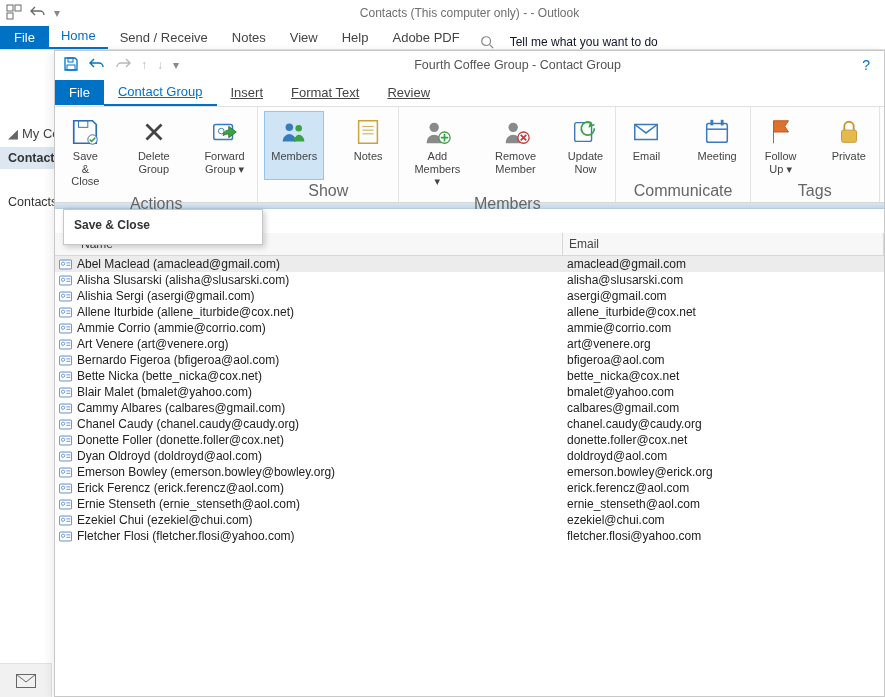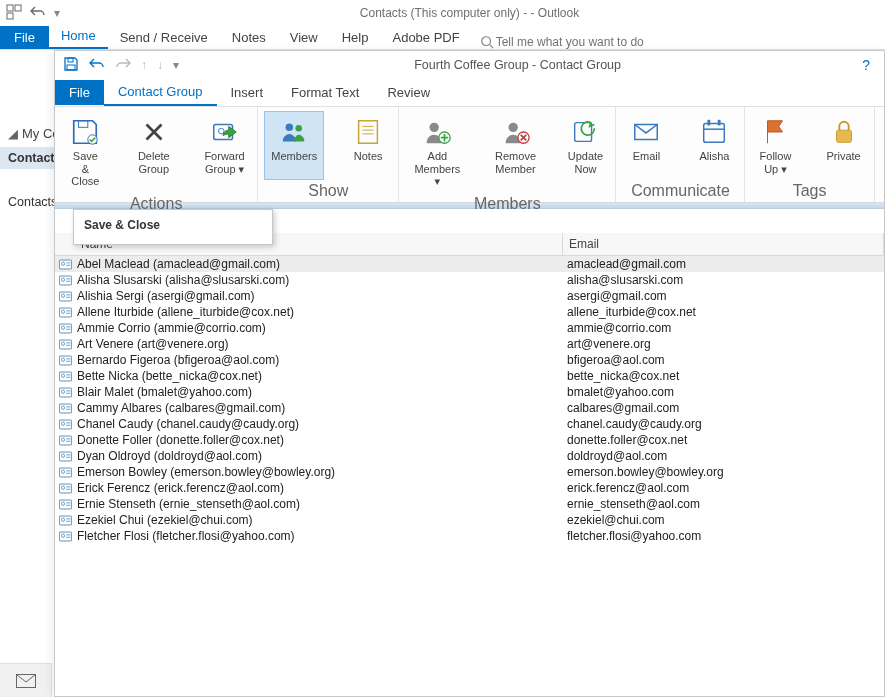--- a/index.html
+++ b/index.html
@@ -7,41 +7,41 @@
 
   
   .outer-titlebar { height: 26px; background: #fff; display: flex; align-items: center; padding: 0 6px; color: #666; }
   .outer-titlebar .qat { display: flex; gap: 8px; align-items: center; }
   .outer-titlebar .ttl { flex: 1; text-align: center; font-size: 12px; color: #6f6f6f; }
 
   .outer-tabs { height: 24px; background: #fff; display: flex; align-items: flex-end; border-bottom: 1px solid #e1e1e1; }
   .outer-tabs .file { background: #0072c6; color: #fff; padding: 4px 14px; font-size: 13px; }
   .outer-tabs .tab { padding: 4px 12px; color: #444; font-size: 13px; }
   .outer-tabs .tab.active { color: #0072c6; border-bottom: 2px solid #0072c6; }
-  .outer-tabs .lightbulb { margin-left: 8px; color: #737373; display:flex; align-items:center; gap:2px;}
+  .outer-tabs .lightbulb { margin-left: 8px; color: #0f172a; display:flex; align-items:center; gap:16px;}
 
   .outer-left-pane { position:absolute; left:0; top:50px; width:180px; bottom:0; }
   .ol-newcontact { text-align:center; padding:8px 0; }
   .ol-newcontact .cap { font-size:10.5px; color:#444; line-height:1.1; margin-top:2px;}
   .ol-mygroups { padding:6px 8px; font-size:13px; color:#444; }
   .ol-mygroups .tri { color:#666; margin-right:4px;}
   .ol-row { padding:4px 8px; font-size:12.5px; }
   .ol-row.sel { background:#dde7f1; font-weight:600;}
   .ol-footer-icon { position:absolute; left:0; bottom:0; height:34px; width:52px; background:#f1f1f1; display:flex; align-items:center; justify-content:center; border-top:1px solid #e1e1e1; border-right:1px solid #e1e1e1;}
 
   
   .inner { position:absolute; left:54px; top:50px; right:0; bottom:0; background:#fff; border:1px solid #c8c8c8; box-shadow:-4px 0 8px rgba(0,0,0,0.06); }
   .in-titlebar { height:28px; display:flex; align-items:center; padding:0 8px; }
   .in-titlebar .qat { display:flex; gap:10px; align-items:center; }
   .in-titlebar .ttl { flex:1; text-align:center; color:#555; font-size:12.5px;}
   .in-titlebar .help { color:#0072c6; font-size:14px; padding:0 6px;}
 
   .in-tabs { height:28px; display:flex; align-items:center; border-bottom:1px solid #e1e1e1;}
   .in-tabs .file { background:#0072c6; color:#fff; padding:5px 14px; font-size:13px;}
-  .in-tabs .tab { padding:5px 14px; color:#444; font-size:13px;}
+  .in-tabs .tab { padding:5px 14px; color:#444; font-size:13px;text-decoration:underline;}
   .in-tabs .tab.active { color:#0072c6; border-bottom:2px solid #0072c6;}
 
   .ribbon { display:flex; border-bottom:1px solid #d8d8d8; height:96px; background:#fdfdfd;}
   .rgroup { border-right:1px solid #e4e4e4; padding:4px 6px 2px 6px; display:flex; flex-direction:column;}
   .rgroup .btns { flex:1; display:flex; gap:20px; align-items:flex-start;}
   .rgroup .cap { text-align:center; font-size:16px; color:#666; padding:2px 0;}
   .rbtn { display:flex; flex-direction:column; align-items:center; justify-content:flex-start; padding:4px 6px; min-width:48px; text-align:center; font-size:11px; color:#444; line-height:1.15; cursor:default; border:1px solid transparent;}
   .rbtn.sel { background:#cfe4f5; border:1px solid #9cc2e4;}
   .rbtn .ic { width:32px; height:32px; margin-bottom:2px; display:flex; align-items:center; justify-content:center;}
   .rbtn .ic svg { width:30px; height:30px; }
@@ -283,21 +283,21 @@
         </div>
         <div class="rbtn">
           <span class="ic">
               <svg viewBox="0 0 32 32">
                 <rect x="5" y="7" width="22" height="20" rx="2" fill="none" stroke="#3a7abd" stroke-width="1.6"></rect>
                 <line x1="5" y1="13" x2="27" y2="13" stroke="#3a7abd" stroke-width="1.6"></line>
                 <rect x="9" y="3" width="3" height="6" fill="#3a7abd"></rect>
                 <rect x="20" y="3" width="3" height="6" fill="#3a7abd"></rect>
               </svg>
             </span>
-          <span>Alisha</span>
+          <span>Meeting</span>
             <span>&nbsp;</span>
         </div>
       </div>
       <div class="cap">Communicate</div>
     </div>
 
     <div class="rgroup">
       <div class="btns">
         <div class="rbtn">
           <span class="ic">
@@ -508,21 +508,21 @@
       <div class="grow">
         <span class="cic">
           <svg viewBox="0 0 16 12">
             <rect x="0.5" y="0.5" width="15" height="11" rx="1" fill="#fff" stroke="#3a7abd"></rect>
             <circle cx="5" cy="5" r="2" fill="none" stroke="#3a7abd" stroke-width="0.9"></circle>
             <line x1="9" y1="4" x2="14" y2="4" stroke="#3a7abd" stroke-width="0.9"></line>
             <line x1="9" y1="7" x2="14" y2="7" stroke="#3a7abd" stroke-width="0.9"></line>
           </svg>
         </span>
         <span class="cname">Emerson Bowley (emerson.bowley@bowley.org)</span>
-        <span class="cemail">emerson.bowley@bowley.org</span>
+        <span class="cemail">emerson.bowley@erick.org</span>
       </div>
       <div class="grow">
         <span class="cic">
           <svg viewBox="0 0 16 12">
             <rect x="0.5" y="0.5" width="15" height="11" rx="1" fill="#fff" stroke="#3a7abd"></rect>
             <circle cx="5" cy="5" r="2" fill="none" stroke="#3a7abd" stroke-width="0.9"></circle>
             <line x1="9" y1="4" x2="14" y2="4" stroke="#3a7abd" stroke-width="0.9"></line>
             <line x1="9" y1="7" x2="14" y2="7" stroke="#3a7abd" stroke-width="0.9"></line>
           </svg>
         </span>
@@ -560,17 +560,17 @@
             <circle cx="5" cy="5" r="2" fill="none" stroke="#3a7abd" stroke-width="0.9"></circle>
             <line x1="9" y1="4" x2="14" y2="4" stroke="#3a7abd" stroke-width="0.9"></line>
             <line x1="9" y1="7" x2="14" y2="7" stroke="#3a7abd" stroke-width="0.9"></line>
           </svg>
         </span>
         <span class="cname">Fletcher Flosi (fletcher.flosi@yahoo.com)</span>
         <span class="cemail">fletcher.flosi@yahoo.com</span>
       </div>
     </div>
 
-  <div class="tooltip" style="left:18px; top:158px;">
+  <div class="tooltip" style="left:8px; top:158px;">
     <div class="tt-title">Save &amp; Close</div>
   </div>
 
 </div>
 
 </body></html>

